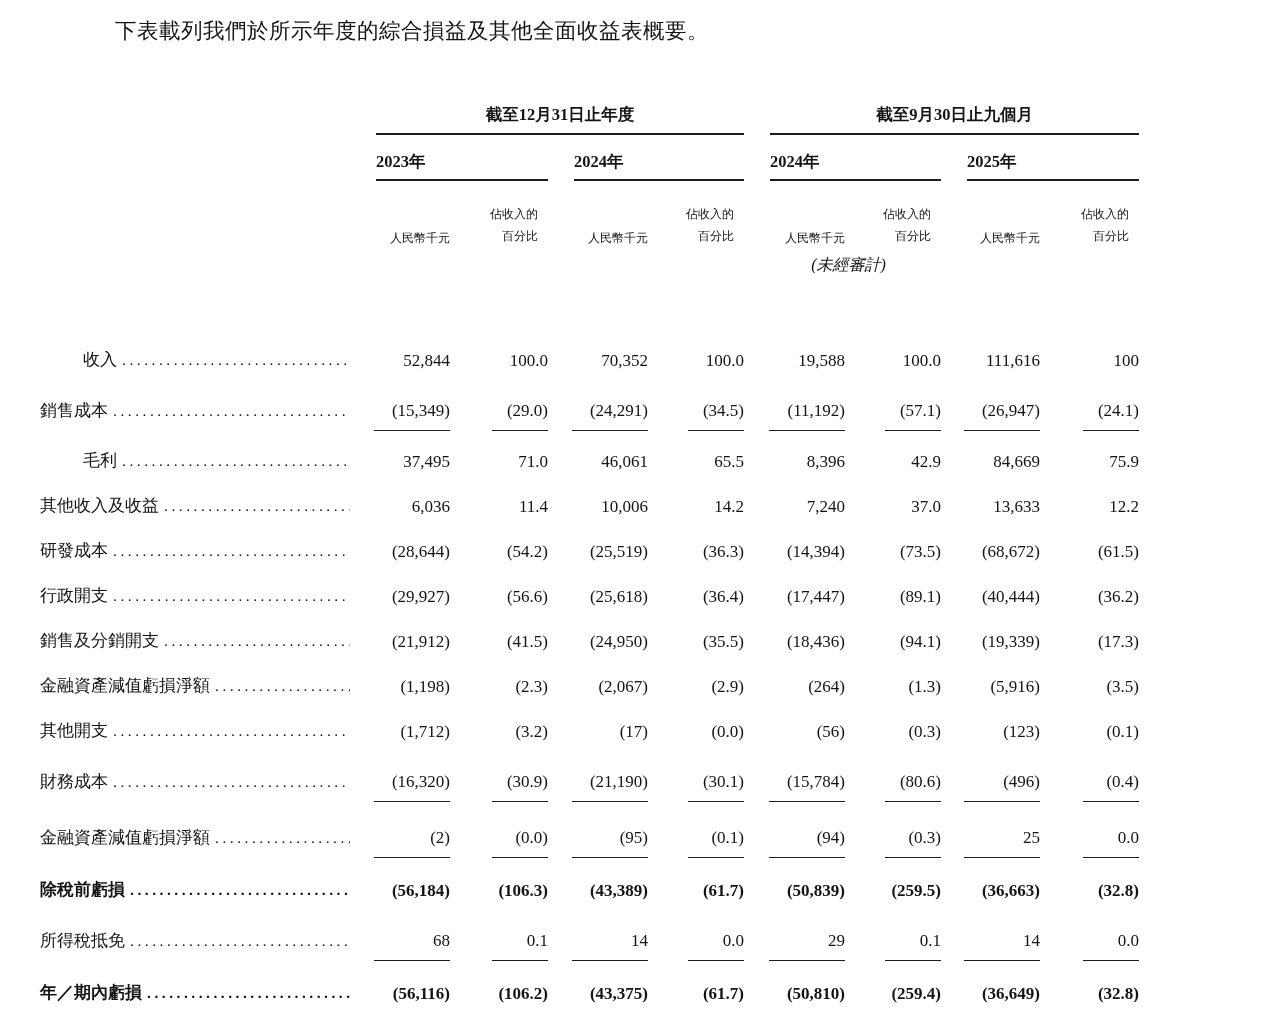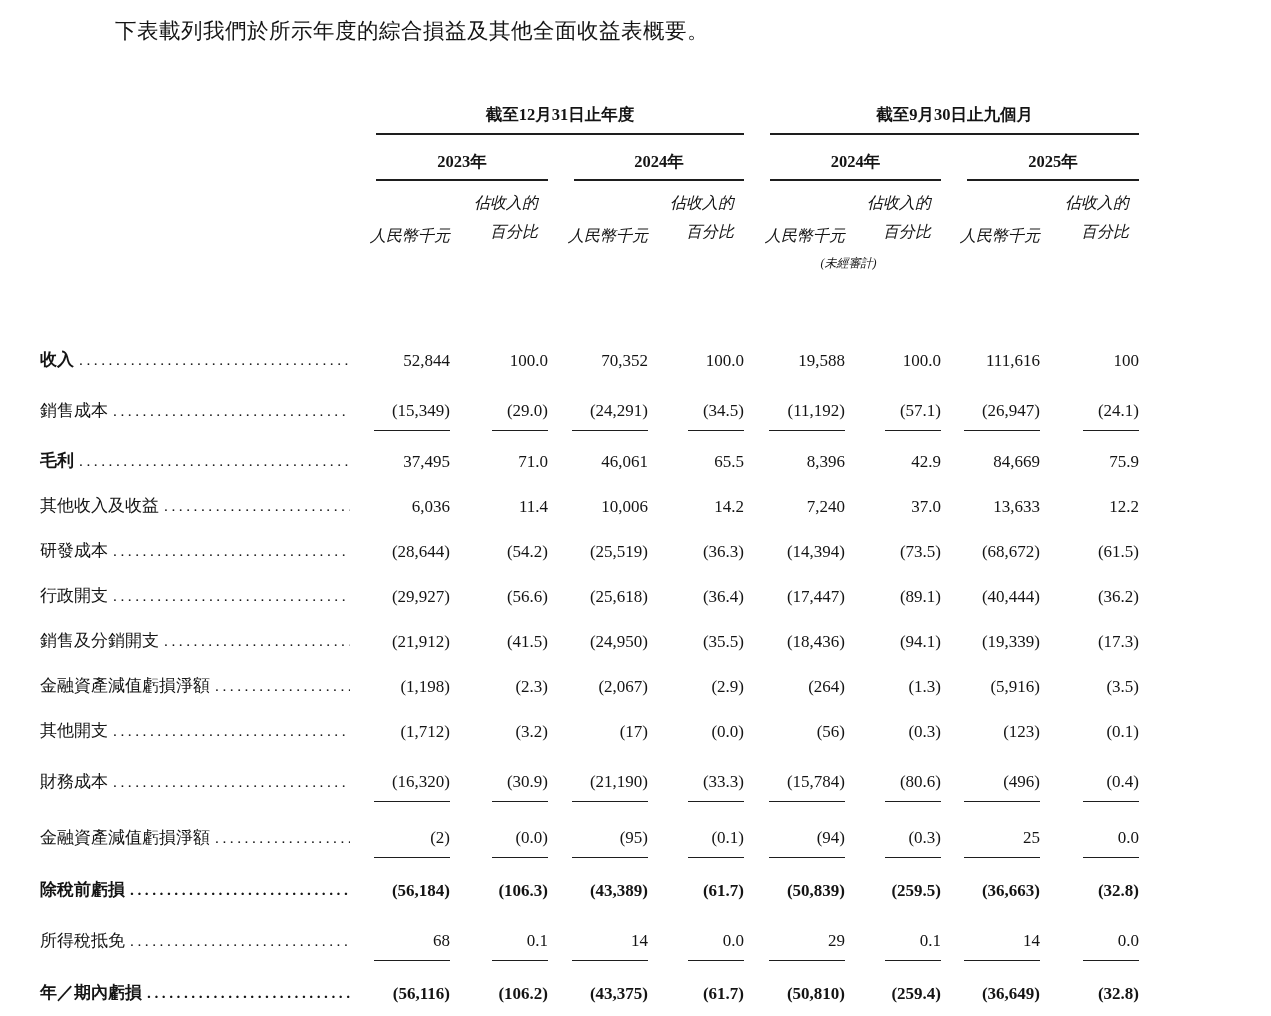--- a/index.html
+++ b/index.html
@@ -33,40 +33,38 @@
     font-weight:bold;
     font-size:16.5px;
     white-space:nowrap;
     margin-top:13px;
   }
   tr.h2 { height:46px; }
   tr.h2 td { vertical-align:bottom; }
   .yr-rule {
     margin-left:26px;
     border-bottom:2px solid #1e1e1e;
-    text-align:center;
     padding-bottom:6px;
     font-weight:bold;
     font-size:16.5px;
     white-space:nowrap;
   }
   tr.h3 { height:66px; }
   tr.h3 td {
     vertical-align:bottom;
-    font-style:italic;
-    font-size:16px;
+    font-size:12px;
     white-space:nowrap;
   }
   td.amt-h { text-align:right; }
   td.pct-h { text-align:right; padding-right:10px; line-height:1.85; }
   tr.h4 { height:40px; }
   td.unaud {
     text-align:center;
     font-style:italic;
-    font-size:12px;
+    font-size:16px;
     vertical-align:top;
     padding:8px 0 0 12px;
     white-space:nowrap;
   }
   tr.spacer { height:48px; }
 
   
   tr.body-row { height:45px; }
   tr.body-row td.lbl, tr.body-row td.num {
     vertical-align:bottom;
@@ -80,21 +78,21 @@
 
   tr.rule { height:56px; }
   tr.rule td.num { padding-bottom:5px; }
   tr.rule td.lbl { padding-bottom:14px; }
   tr.rule .v {
     border-bottom:1.5px solid #1e1e1e;
     padding-bottom:9px;
   }
   tr.bold-row { height:47px; }
   tr.bold-row td { font-weight:bold; }
-  tr.bold-label .label-text { font-weight:bold; }
+  tr.bold-label .label-text { font-weight:normal;margin-left:43px; }
 
   .label-wrap { display:flex; align-items:baseline; }
   .label-text { white-space:nowrap; padding-right:5px; }
   .dots {
     flex:1 1 auto;
     overflow:hidden;
     white-space:nowrap;
     font-size:15.5px;
     letter-spacing:3.5px;
     color:#141414;
@@ -326,21 +324,21 @@
       <tr class="body-row rule">
     <td class="lbl">
       <div class="label-wrap">
         <span class="label-text">財務成本</span>
             <span class="dots"></span>
       </div>
     </td>
     <td class="num"><span class="v">(16,320)</span></td>
     <td class="num"><span class="v">(30.9)</span></td>
     <td class="num"><span class="v">(21,190)</span></td>
-    <td class="num"><span class="v">(33.3)</span></td>
+    <td class="num"><span class="v">(30.1)</span></td>
     <td class="num"><span class="v">(15,784)</span></td>
     <td class="num"><span class="v">(80.6)</span></td>
     <td class="num"><span class="v">(496)</span></td>
     <td class="num"><span class="v">(0.4)</span></td>
   </tr>
       <tr class="body-row rule">
     <td class="lbl">
       <div class="label-wrap">
         <span class="label-text">金融資產減值虧損淨額</span>
             <span class="dots"></span>

